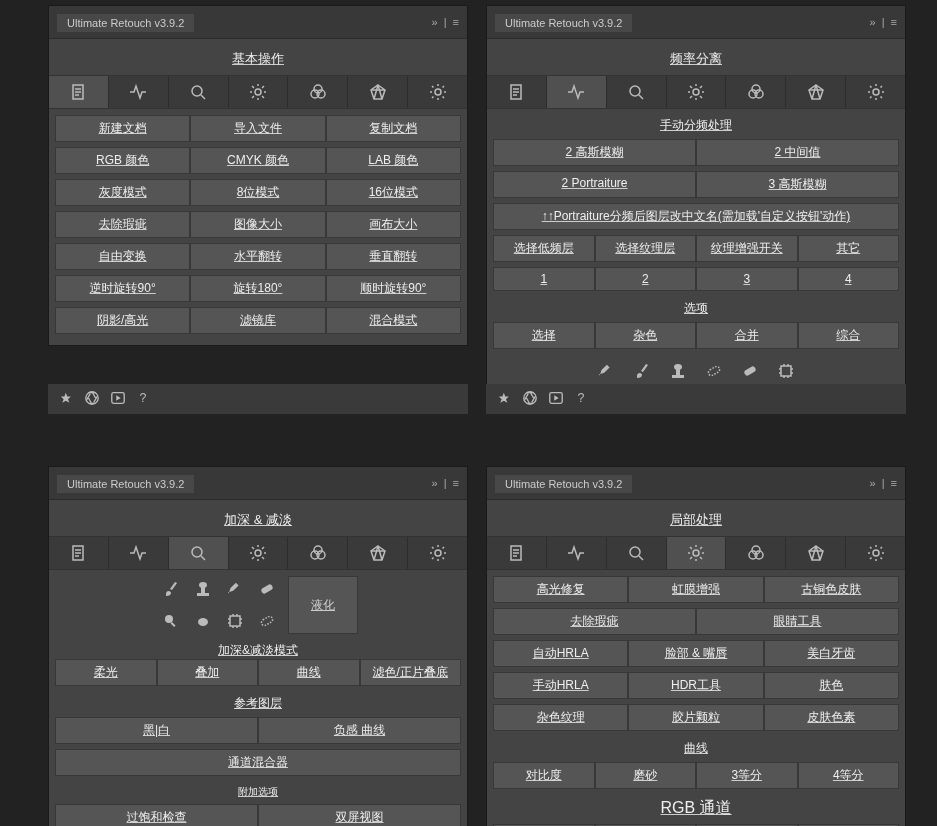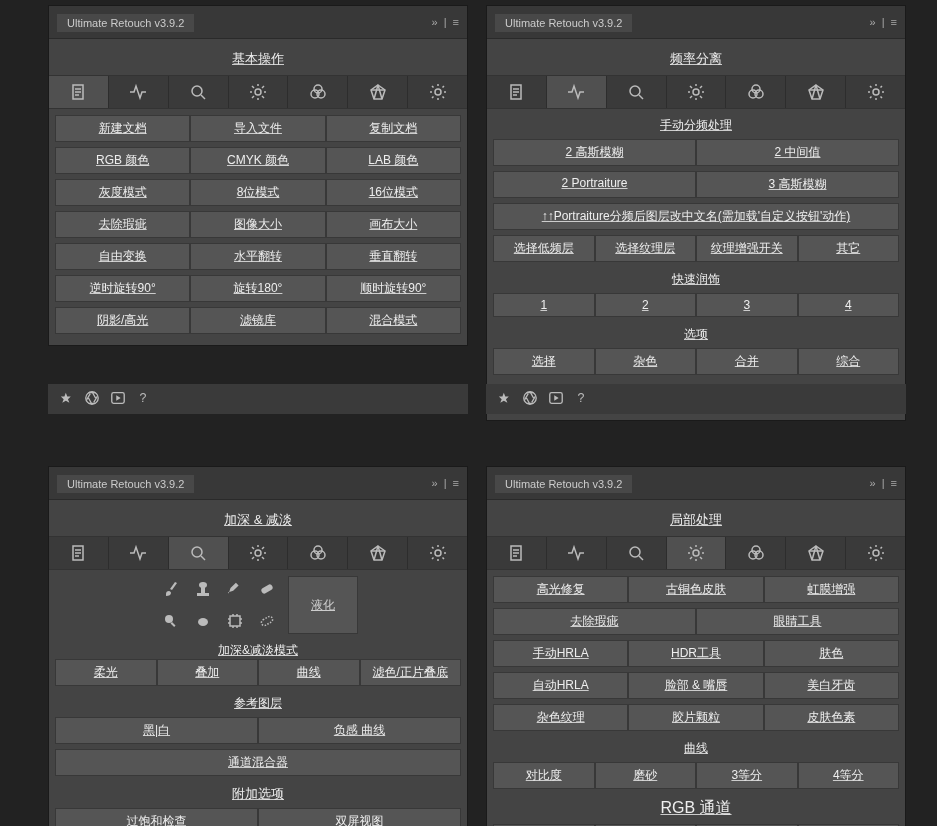--- a/index.html
+++ b/index.html
@@ -402,21 +402,20 @@
         <div class="btn" style="font-size:12px">↑↑Portraiture分频后图层改中文名(需加载'自定义按钮'动作)</div>
       </div>
     <div id="p2-r4">
         <div class="btn-row">
           <div class="btn">选择低频层</div>
           <div class="btn">选择纹理层</div>
           <div class="btn">纹理增强开关</div>
           <div class="btn">其它</div>
         </div>
       </div>
-    <div class="section-title" style="font-size:12px;padding:4px 0 5px">快速润饰</div>
     <div id="p2-sec2">
         <div class="btn-row">
           <div class="btn">1</div>
           <div class="btn">2</div>
           <div class="btn">3</div>
           <div class="btn">4</div>
         </div>
       </div>
     <div class="section-title" style="font-size:12px;padding:4px 0 5px">选项</div>
     <div id="p2-sec3">
@@ -581,21 +580,21 @@
     <div class="section-title" style="font-size:12px;padding:4px 0 5px">参考图层</div>
     <div id="p3-ref">
         <div class="btn-row">
           <div class="btn">黑|白</div>
           <div class="btn">负感 曲线</div>
         </div>
         <div class="btn-row">
           <div class="btn">通道混合器</div>
         </div>
       </div>
-    <div class="section-title" style="font-size:13px;padding:4px 0 5px">附加选项</div>
+    <div class="section-title" style="font-size:10px;padding:4px 0 5px">附加选项</div>
     <div id="p3-extra">
         <div class="btn-row">
           <div class="btn">过饱和检查</div>
           <div class="btn">双屏视图</div>
         </div>
       </div>
   </div>
 </div>
 
 <div class="panel" style="left:486px; top:466px; width:420px;">
@@ -641,36 +640,36 @@
         </div>
       <div class="tab">
           <svg viewBox="0 0 18 18">
             <use href="#i-gear"></use>
           </svg>
         </div>
     </div>
     <div id="p4-main">
         <div class="btn-row">
           <div class="btn">高光修复</div>
+          <div class="btn">虹膜增强</div>
           <div class="btn">古铜色皮肤</div>
-          <div class="btn">虹膜增强</div>
         </div>
         <div class="btn-row">
           <div class="btn">去除瑕疵</div>
           <div class="btn">眼睛工具</div>
+        </div>
+        <div class="btn-row">
+          <div class="btn">自动HRLA</div>
+          <div class="btn">脸部 &amp; 嘴唇</div>
+          <div class="btn">美白牙齿</div>
         </div>
         <div class="btn-row">
           <div class="btn">手动HRLA</div>
           <div class="btn">HDR工具</div>
           <div class="btn">肤色</div>
-        </div>
-        <div class="btn-row">
-          <div class="btn">自动HRLA</div>
-          <div class="btn">脸部 &amp; 嘴唇</div>
-          <div class="btn">美白牙齿</div>
         </div>
         <div class="btn-row">
           <div class="btn">杂色纹理</div>
           <div class="btn">胶片颗粒</div>
           <div class="btn">皮肤色素</div>
         </div>
       </div>
     <div class="section-title" style="font-size:12px;padding:4px 0 5px">曲线</div>
     <div id="p4-curve">
         <div class="btn-row">

